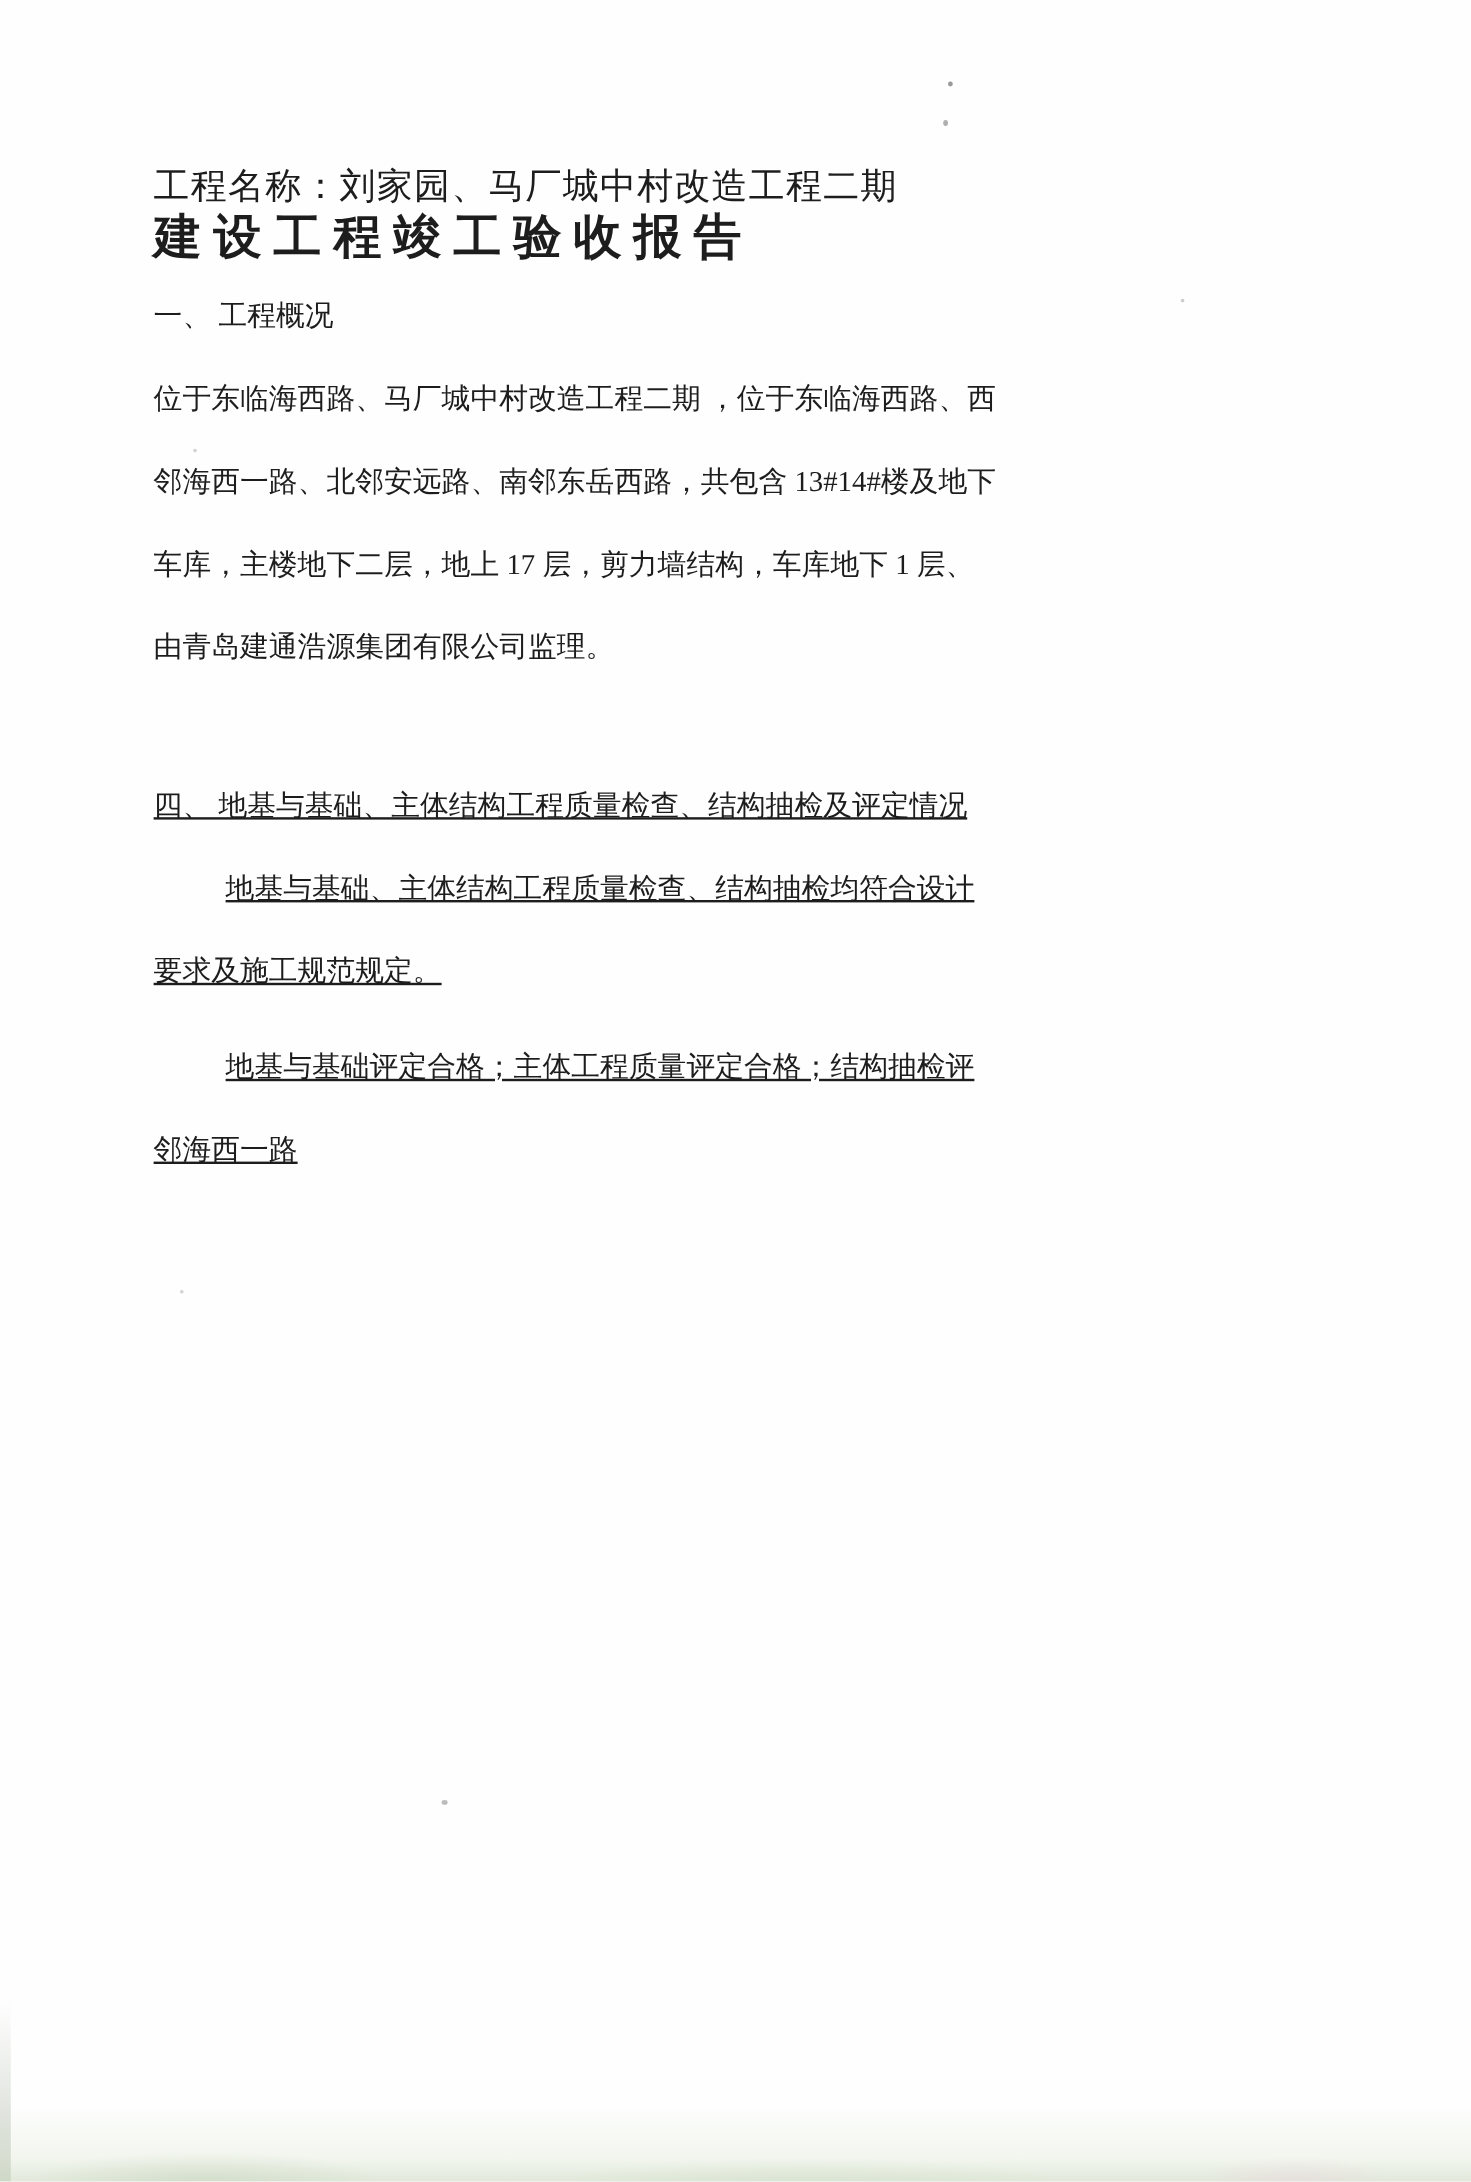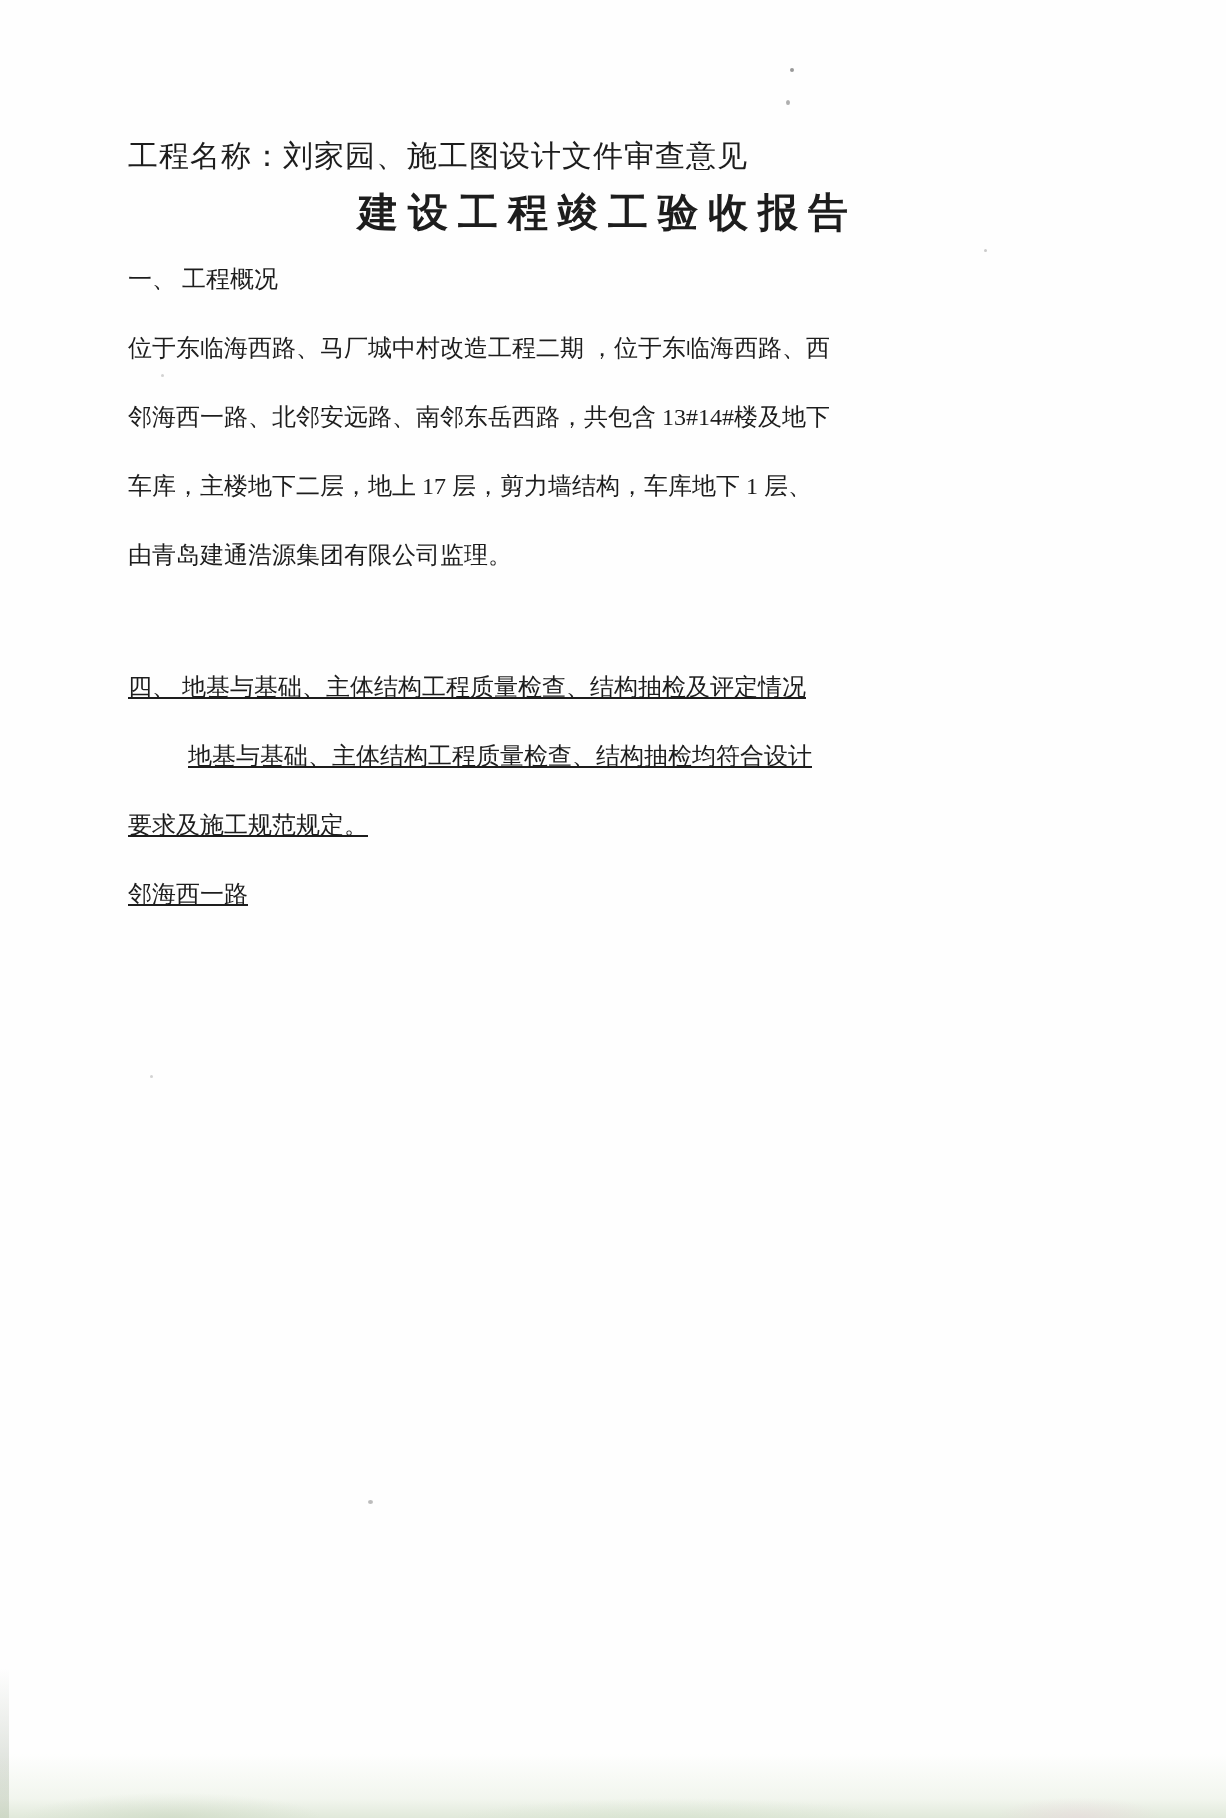--- a/index.html
+++ b/index.html
@@ -21,23 +21,22 @@
   }
   .project-label {
     font-size: 30px;
     line-height: 36px;
     white-space: pre;
     letter-spacing: 1px;
   }
   .doc-title {
     font-size: 40px;
     font-weight: 700;
-    text-align: center;
     line-height: 46px;
-    margin-top: 16px;
+    margin-top: 1px;
     white-space: pre;
   }
   .line {
     font-size: 24px;
     line-height: 69px;
     white-space: pre;
   }
   .indent { text-indent: 60px; }
   .first-heading { margin-top: 9px; }
   .section-gap { margin-top: 63px; text-decoration: underline; }
@@ -75,38 +74,39 @@
   .speck.s5 { left: 368px; top: 1500px; width: 5px; height: 4px; opacity: 0.45; }
   .speck.s6 { left: 150px; top: 1075px; width: 3px; height: 3px; opacity: 0.3; }
 </style>
 </head>
 <body>
 
 <div class="page">
 
   <div class="content">
 
-    <div class="project-label">工程名称：刘家园、施工图设计文件审查意见</div>
+    <div class="project-label">工程名称：刘家园、马厂城中村改造工程二期</div>
 
     <div class="doc-title">建 设 工 程 竣 工 验 收 报 告</div>
 
     <div class="section">
       <div class="line first-heading">一、 工程概况</div>
       <div class="line">位于东临海西路、马厂城中村改造工程二期 ，位于东临海西路、西</div>
       <div class="line">邻海西一路、北邻安远路、南邻东岳西路，共包含 13#14#楼及地下</div>
       <div class="line">车库，主楼地下二层，地上 17 层，剪力墙结构，车库地下 1 层、</div>
       <div class="line">由青岛建通浩源集团有限公司监理。</div>
     </div>
 
 
 
     <div class="section section-gap">
       <div class="line">四、 地基与基础、主体结构工程质量检查、结构抽检及评定情况</div>
       <div class="line indent">地基与基础、主体结构工程质量检查、结构抽检均符合设计</div>
       <div class="line">要求及施工规范规定。</div>
+      <div class="line indent pre-gap">地基与基础评定合格；主体工程质量评定合格；结构抽检评</div>
       <div class="line">邻海西一路</div>
     </div>
 
   </div>
 
   <div class="speck s1"></div>
   <div class="speck s2"></div>
   <div class="speck s3"></div>
   <div class="speck s4"></div>
   <div class="speck s5"></div>

